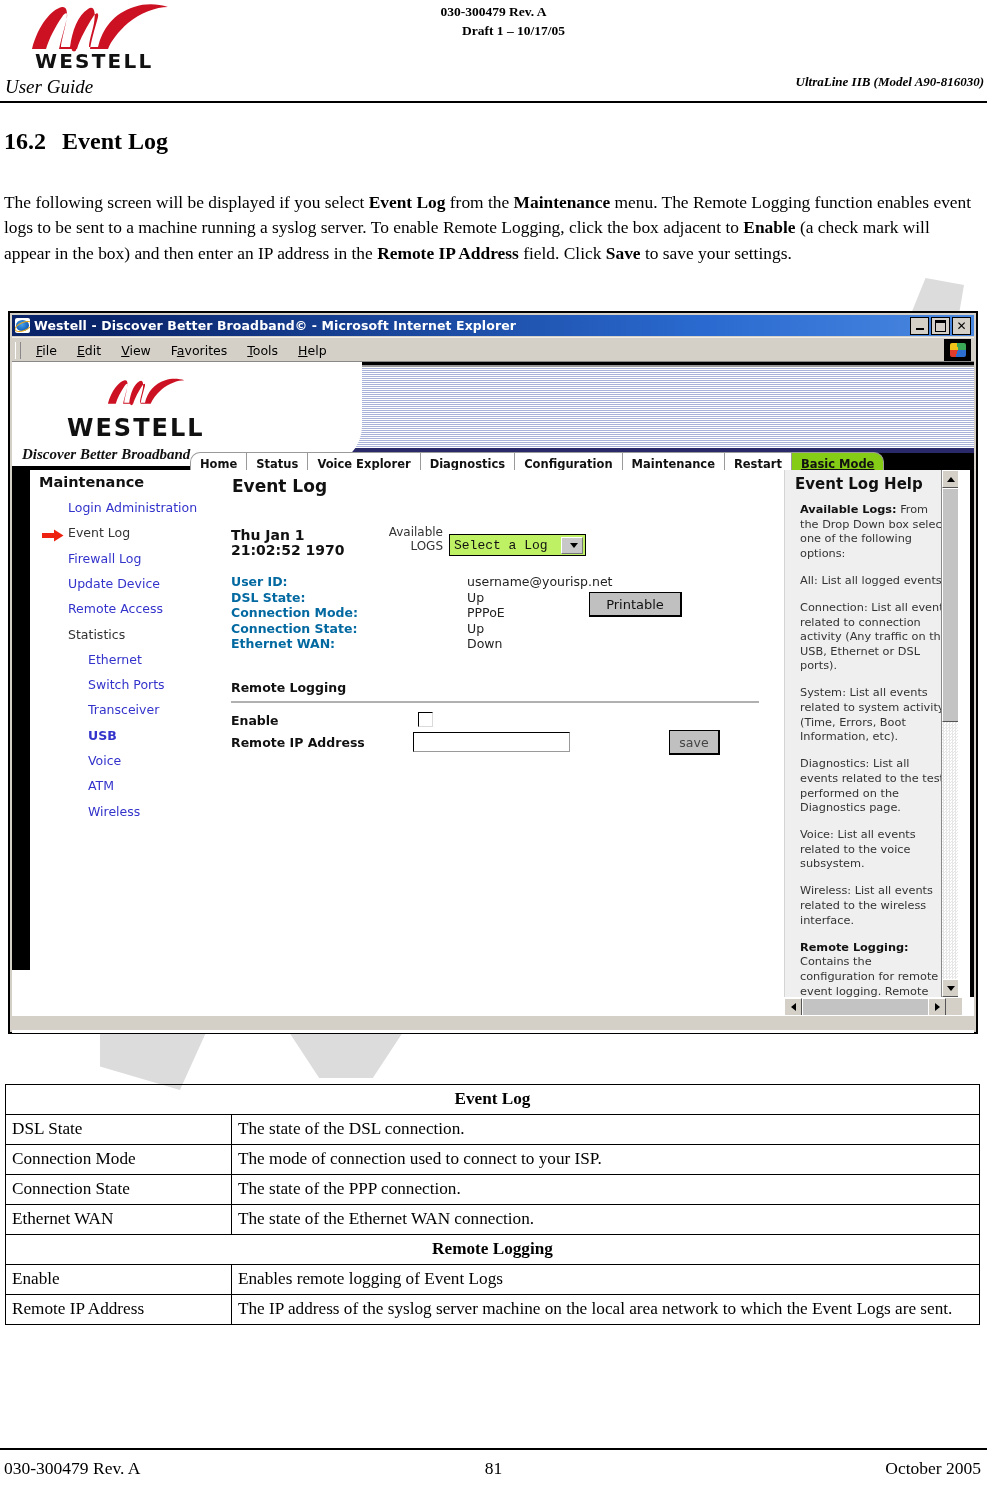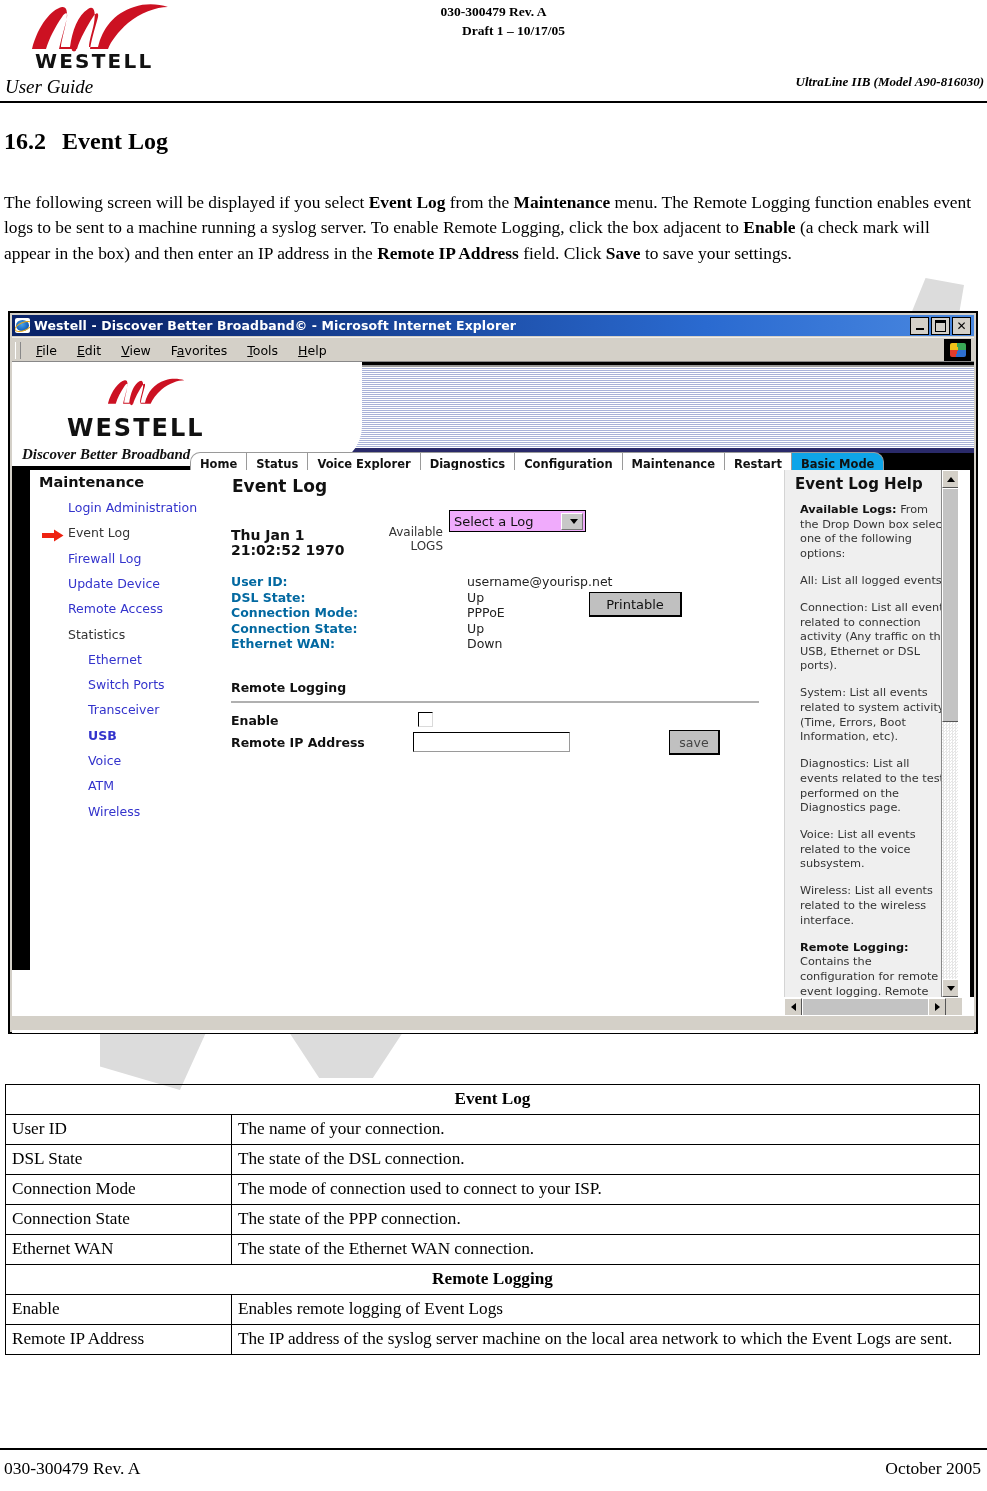--- a/index.html
+++ b/index.html
@@ -89,40 +89,40 @@
   .brand-stripes{position:absolute;left:168px;top:3px;width:794px;height:86px;
      background:repeating-linear-gradient(to bottom,#ffffff 0px,#ffffff 1px,#a9b2d8 1px,#a9b2d8 2px);
      border-top-left-radius:48px;border-top:2px solid #999;border-left:2px solid #999;}
   .brand-stripes-cap{position:absolute;left:168px;top:86px;width:794px;height:5px;background:#2a2a6a;}
 
   .navtabs{position:absolute;left:178px;top:90px;height:22px;display:flex;align-items:stretch;}
   .navtab{background:#fff;border:1.2px solid #9a9a9a;border-bottom:none;
      font-family:"DejaVu Sans",sans-serif;font-weight:bold;font-size:11.5px;color:#111;
      display:flex;align-items:center;justify-content:center;padding:0 9px;margin-right:-1px;}
   .navtab.first{border-top-left-radius:10px;}
-  .navtab.last{border-top-right-radius:10px;background:#0ea5e9;}
+  .navtab.last{border-top-right-radius:10px;background:#84cc16;text-decoration:underline;}
 
   
   .cbody{position:absolute;left:0;top:108px;width:962px;height:563px;background:#fff;}
   .leftrail{position:absolute;left:0;top:0;width:18px;height:500px;background:#000;}
   .sidebar{position:absolute;left:20px;top:0;width:195px;height:563px;background:#fff;
      font-family:"DejaVu Sans",sans-serif;}
   .sb-title{position:absolute;left:7px;top:4px;font-weight:bold;font-size:14.5px;color:#111;}
   .sb-item{position:absolute;left:36px;font-size:12.5px;color:#3333cc;white-space:nowrap;}
   .sb-item.plain{color:#333;}
   .sb-item.sub{left:56px;}
   .sb-arrow{position:absolute;left:10px;top:59px;width:22px;height:13px;}
 
   .content{position:absolute;left:205px;top:0;width:555px;height:563px;background:#fff;
      font-family:"DejaVu Sans",sans-serif;}
   .c-title{position:absolute;left:15px;top:6px;font-size:17px;font-weight:bold;color:#111;}
   .c-date{position:absolute;left:14px;top:58px;font-size:14px;font-weight:bold;line-height:15px;color:#111;}
   .c-avail{position:absolute;left:171px;top:55px;width:55px;text-align:right;font-size:12px;color:#333;line-height:14px;}
-  .c-select{position:absolute;left:232px;top:40px;width:135px;height:20px;background:#f0abfc;
-     border:1.4px solid #000;display:flex;align-items:center;font-size:13px;color:#111;}
+  .c-select{position:absolute;left:232px;top:64px;width:135px;height:20px;background:#bef264;
+     border:1.4px solid #000;display:flex;align-items:center;font-size:13px;color:#111;font-family:Liberation Mono, monospace;}
   .c-select span{padding-left:4px;}
   .c-select-arrow{position:absolute;right:2px;top:2px;width:16px;height:15px;background:#c8c8c8;
      border:1px solid #fff;border-right-color:#777;border-bottom-color:#777;
      display:flex;align-items:center;justify-content:center;}
   .c-select-arrow i{display:block;width:0;height:0;border-left:4px solid transparent;
      border-right:4px solid transparent;border-top:5px solid #000;}
 
   .kv-label{position:absolute;left:14px;font-size:12.5px;font-weight:bold;color:#0369a1;}
   .kv-value{position:absolute;left:250px;font-size:12.5px;color:#222;}
 
@@ -387,24 +387,20 @@
 
     <div class="win-bottom"></div>
   </div>
 
   <table class="tbl">
     <tbody id="tbl-body">
         <tr>
           <td class="hdr" colspan="2">Event Log</td>
         </tr>
         <tr>
-          <td class="k">User ID</td>
-          <td>The name of your connection.</td>
-        </tr>
-        <tr>
           <td class="k">DSL State</td>
           <td>The state of the DSL connection.</td>
         </tr>
         <tr>
           <td class="k">Connection Mode</td>
           <td>The mode of connection used to connect to your ISP.</td>
         </tr>
         <tr>
           <td class="k">Connection State</td>
           <td>The state of the PPP connection.</td>
@@ -422,15 +418,16 @@
         </tr>
         <tr>
           <td class="k">Remote IP Address</td>
           <td>The IP address of the syslog server machine on the local area network to which the Event Logs are sent.</td>
         </tr>
       </tbody>
   </table>
 
   <div class="rule-bot"></div>
   <div class="ft l">030-300479 Rev. A</div>
+  <div class="ft c">81</div>
   <div class="ft r">October 2005</div>
 
 </div>
 
 </body></html>

